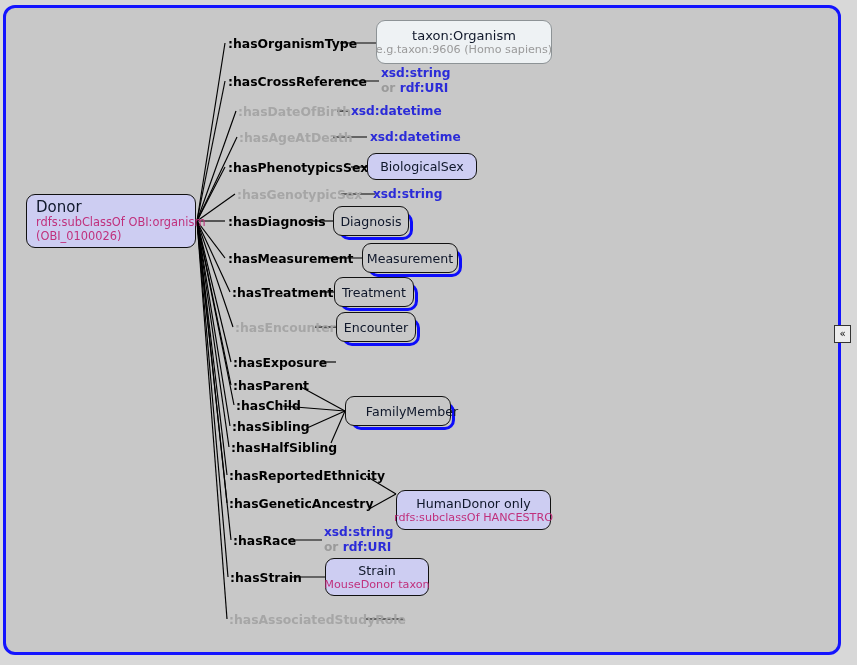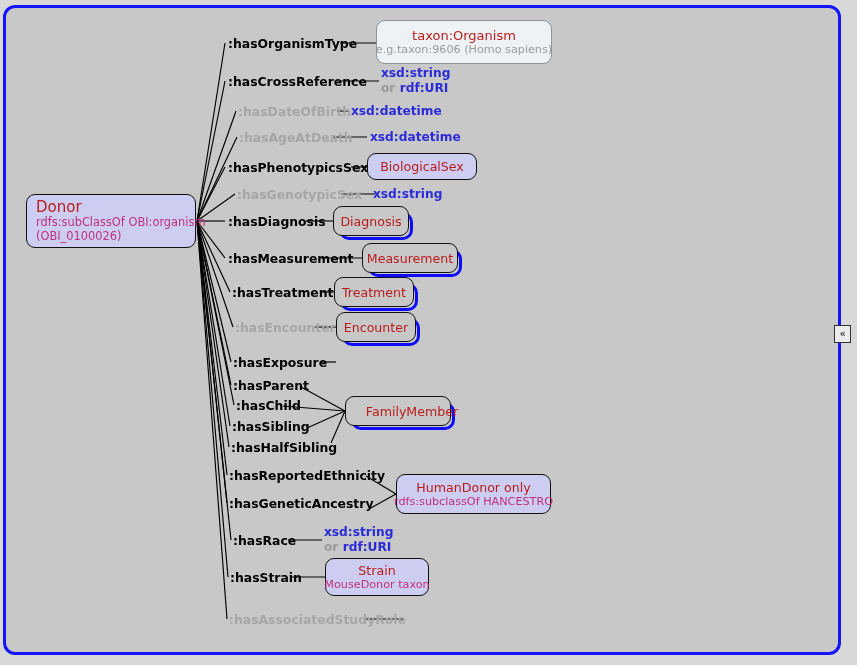--- a/index.html
+++ b/index.html
@@ -18,21 +18,21 @@
   .lit{position:absolute;white-space:nowrap;font-size:12.2px;font-weight:bold;
        color:#2b2bd8;transform:translateY(-50%);}
   .lit2{position:absolute;white-space:nowrap;font-size:12.2px;font-weight:bold;
         color:#2b2bd8;line-height:15px;transform:translateY(-50%);text-align:left;}
   .lit2 .gry{color:#9a9a9a;}
 
   
   .node{position:absolute;box-sizing:border-box;border-radius:9px;
         display:flex;flex-direction:column;align-items:center;justify-content:center;
         text-align:center;}
-  .node .t1{font-size:12.6px;color:#b91c1c;white-space:nowrap;line-height:15px;}
+  .node .t1{font-size:12.6px;color:#0f172a;white-space:nowrap;line-height:15px;}
   .node .t2{font-size:11.2px;line-height:13px;white-space:nowrap;}
 
   
   .lav{background:#cdcdf2;border:1.2px solid #111;}
   .lav .t2{color:#c0307c;}
 
   
   .taxon{background:#eef2f4;border:1.4px solid #8d9396;}
   .taxon .t1{font-size:13px;}
   .taxon .t2{color:#9a9a9a;}
@@ -192,21 +192,21 @@
     </div>
   </div>
 
 
   <div class="clswrap" style="left:345px;top:396px;width:106px;height:30px;">
     <div class="node cls" style="left:0;top:0;width:106px;height:30px;padding-left:28px;">
       <div class="t1">FamilyMember</div>
     </div>
   </div>
 
-  <div class="node lav" style="left:396px;top:474px;width:155px;height:40px;">
+  <div class="node lav" style="left:396px;top:490px;width:155px;height:40px;">
     <div class="t1 bluetxt">HumanDonor only</div>
     <div class="t2">rdfs:subclassOf HANCESTRO</div>
   </div>
 
   <div class="node lav" style="left:325px;top:558px;width:104px;height:38px;">
     <div class="t1">Strain</div>
     <div class="t2 bluetxt">MouseDonor taxon</div>
   </div>
 
 

